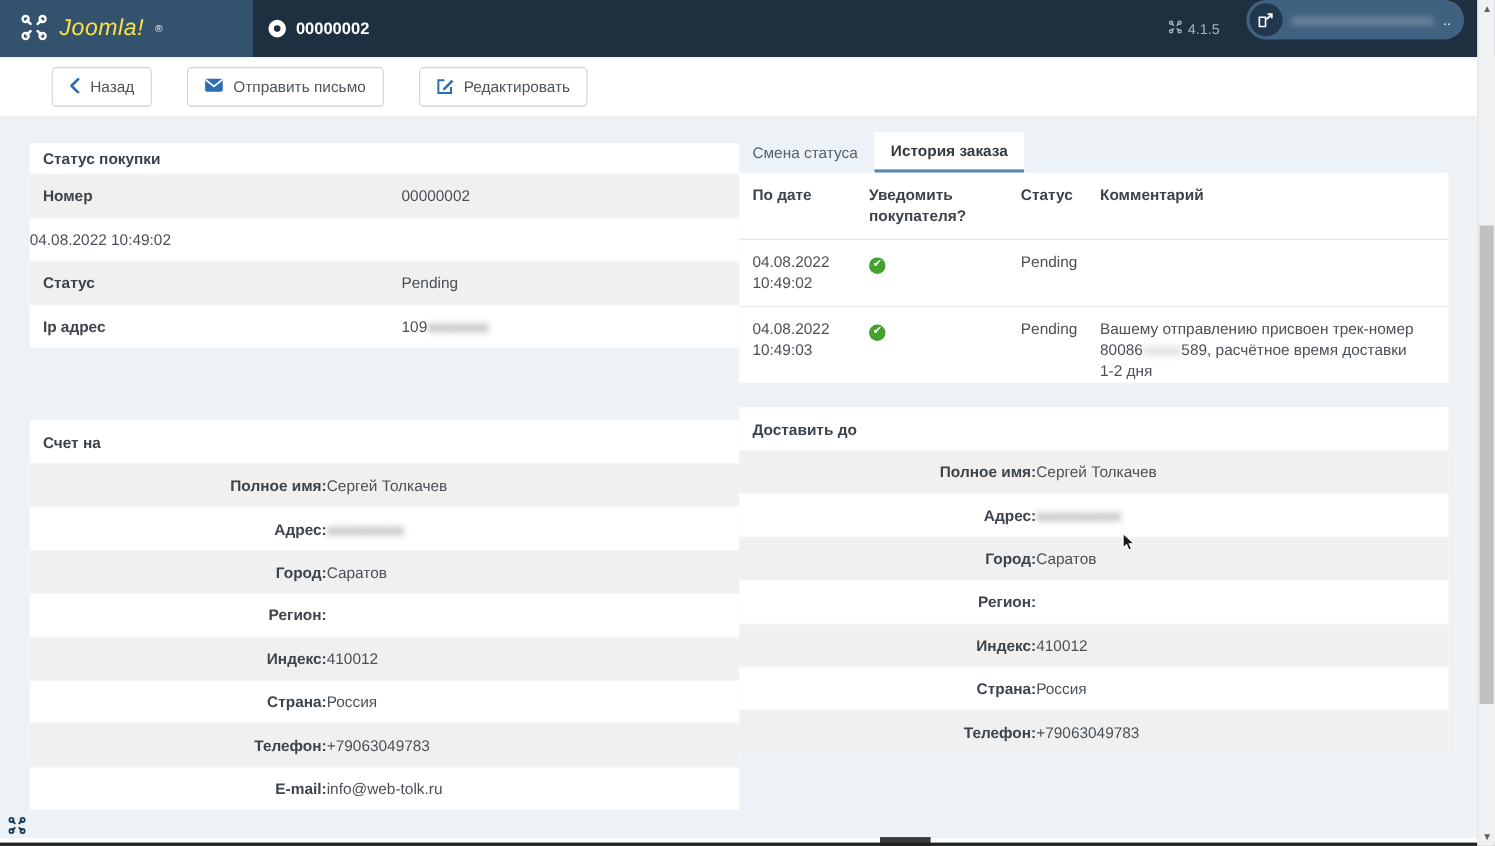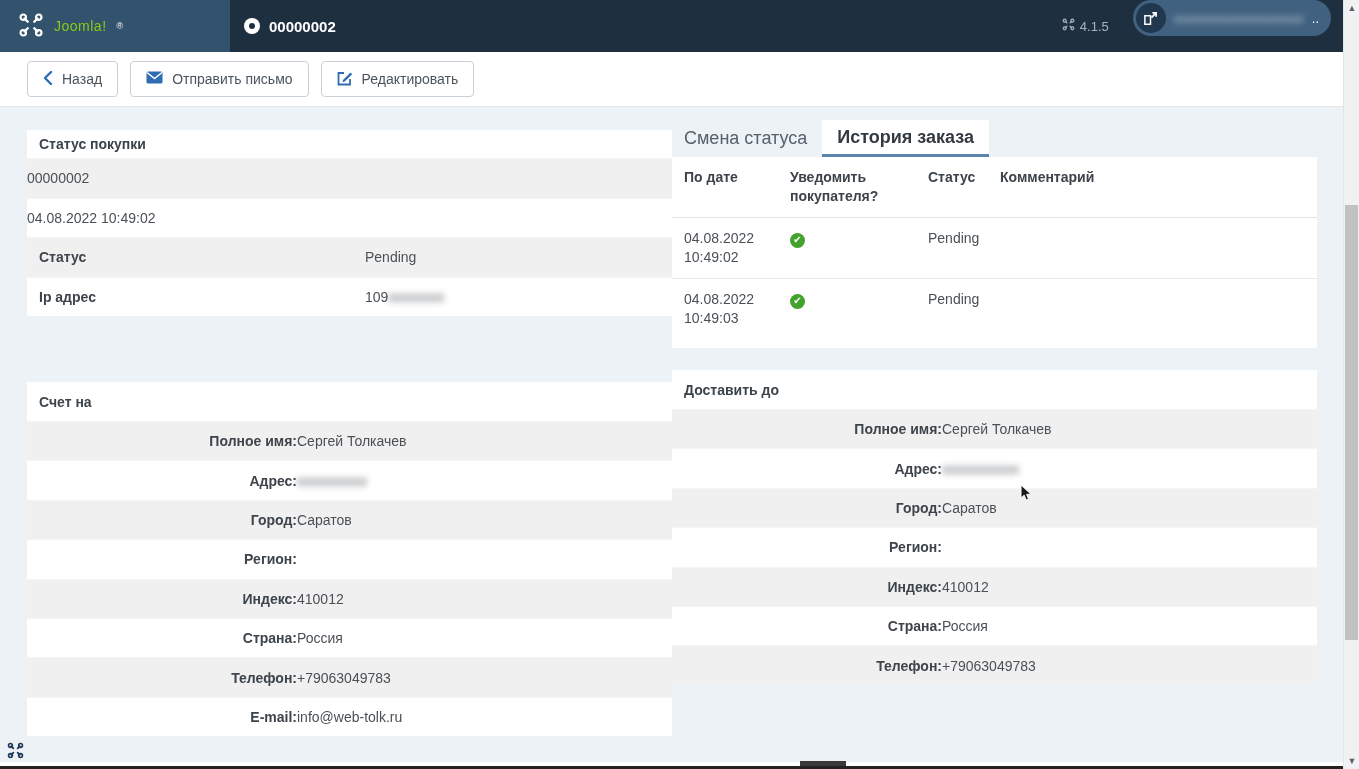--- a/index.html
+++ b/index.html
@@ -5,54 +5,54 @@
   html,body{margin:0;padding:0;background:#dfe4e8;}
   *{box-sizing:border-box;}
   .screen{
     position:relative;width:1359px;height:769px;overflow:hidden;
     background:#edf2f6;font-family:"Liberation Sans",sans-serif;
     font-size:14px;color:#4a5056;
   }
   
   .navbar{position:absolute;left:0;top:0;width:100%;height:52px;background:#1e2f40;display:flex;align-items:stretch;}
   .brand{width:230px;background:#33526d;display:flex;align-items:center;padding-left:18px;gap:10px;cursor:pointer;}
-  .brand-text{color:#84cc16;font-size:14px;font-weight:400;letter-spacing:.5px;}
+  .brand-text{color:#fde047;font-size:21px;font-weight:400;letter-spacing:.5px;font-style:italic;}
   .brand-reg{color:#fff;font-size:9px;vertical-align:super;}
   .page-heading{display:flex;align-items:center;gap:9px;padding-left:14px;}
   .disc-icon{width:16px;height:16px;border-radius:50%;background:#fff;position:relative;}
   .disc-icon::after{content:"";position:absolute;left:5px;top:5px;width:6px;height:6px;border-radius:50%;background:#1e2f40;}
   .page-title{color:#fff;font-size:15px;font-weight:bold;margin:0;}
   .nav-right{margin-left:auto;display:flex;gap:24px;padding-right:28px;}
   .version{display:flex;align-items:center;gap:5px;color:#a6b3bf;font-size:13px;}
   .user-pill{height:36px;border-radius:18px;background:#40617f;display:flex;align-items:center;padding:0 12px 0 3px;gap:8px;cursor:pointer;min-width:182px;}
   .pill-circle{width:30px;height:30px;border-radius:50%;background:#20374d;display:flex;align-items:center;justify-content:center;}
   .pill-text{color:#dce6ee;font-size:13px;}
   .pill-suffix{color:#fff;font-size:13px;margin-left:auto;}
   
   .toolbar{position:absolute;left:0;top:52px;width:100%;height:55px;background:#fff;border-bottom:1px solid #e2e7eb;display:flex;align-items:center;gap:12px;padding-left:27px;}
-  .btn{height:36px;background:#fff;border:1px solid #c9d2da;border-radius:4px;display:flex;align-items:center;gap:9px;padding:0 15px;font-size:14px;color:#4b545c;cursor:pointer;font-family:inherit;}
+  .btn{height:36px;background:#fff;border:1px solid #c9d2da;border-radius:4px;display:flex;align-items:center;gap:9px;padding:0 15px;font-size:14px;color:#4b545c;cursor:pointer;font-family:inherit;margin-left:20px;}
   .btn svg{flex:0 0 auto;}
   
   .panel{position:absolute;background:#fff;}
   .panel-header{height:28px;display:flex;align-items:center;padding-left:12px;font-weight:bold;color:#3b434b;font-size:14px;}
   .kv-row{display:flex;align-items:center;border-top:1px solid #f6f6f6;}
   .kv-row.striped{background:#f0f0f0;}
   .kv-row .k{font-weight:bold;color:#3d444b;padding-left:12px;}
   .kv-row .v{color:#4a5056;}
   .panel-status{left:27px;top:130px;width:645px;}
   .panel-status .kv-row{height:39.5px;}
   .panel-status .k{width:338px;}
   .panel-bill{left:27px;top:382px;width:645px;}
   .panel-ship{left:672px;top:370px;width:645px;}
   .panel-bill .kv-row,.panel-ship .kv-row{height:39.4px;}
   .panel-bill .k,.panel-ship .k{width:270px;text-align:right;}
   .panel-bill .panel-header,.panel-ship .panel-header{height:39px;}
   
   .tabs{position:absolute;left:672px;top:120px;display:flex;align-items:stretch;height:37px;}
-  .tab{display:flex;align-items:center;padding:0 15px;color:#55616c;cursor:pointer;font-size:18px;}
+  .tab{display:flex;align-items:center;padding:0 15px;color:#55616c;cursor:pointer;font-size:14px;}
   .tab.inactive{padding-left:12px;}
   .tab.active{background:#fff;color:#333a40;font-weight:bold;border-bottom:3px solid #5b83ad;}
   .panel-history{left:672px;top:157px;width:645px;height:191px;}
   .htable{display:grid;grid-template-columns:106px 138px 72px 1fr;padding:0 12px;}
   .hcell{padding:11px 12px 11px 0;line-height:19px;}
   .hhead .hcell{font-weight:bold;color:#3c434a;}
   .hhead{border-bottom:1px solid #dfe3e6;padding-left:12px;}
   .hrow2{border-top:1px solid #e8ebee;}
   .check-circle{display:inline-flex;width:15px;height:15px;border-radius:50%;background:#43a12e;color:#fff;align-items:center;justify-content:center;font-size:10px;line-height:1;}
   
@@ -158,20 +158,21 @@
           <path d="M6 10 L13.5 2.5 L15.2 4.2 L7.8 11.6 L5.6 12.2 z" fill="#2f6db3"></path>
         </svg>
       </span>
       <span>Редактировать</span>
     </button>
   </div>
 
   <section class="panel panel-status">
     <div class="panel-header">Статус покупки</div>
     <div class="kv-row striped">
+      <span class="k">Номер</span>
       <span class="v">00000002</span>
     </div>
     <div class="kv-row">
       <span class="v">04.08.2022 10:49:02</span>
     </div>
     <div class="kv-row striped">
       <span class="k">Статус</span>
       <span class="v">Pending</span>
     </div>
     <div class="kv-row">
@@ -200,20 +201,21 @@
     <div class="htable">
       <div class="hcell">04.08.2022 10:49:02</div>
       <div class="hcell"><span class="check-circle">✔</span></div>
       <div class="hcell">Pending</div>
       <div class="hcell"></div>
     </div>
     <div class="htable hrow2">
       <div class="hcell">04.08.2022 10:49:03</div>
       <div class="hcell"><span class="check-circle">✔</span></div>
       <div class="hcell">Pending</div>
+      <div class="hcell"><span>Вашему отправлению присвоен трек-номер 80086</span><span class="blur-gray">xxxxx</span><span>589, расчётное время доставки 1-2 дня</span></div>
     </div>
   </section>
 
   <section class="panel panel-bill">
     <div class="panel-header">Счет на</div>
     <div class="kv-row striped">
       <span class="k">Полное имя:</span>
       <span class="v">Сергей Толкачев</span>
     </div>
     <div class="kv-row">

